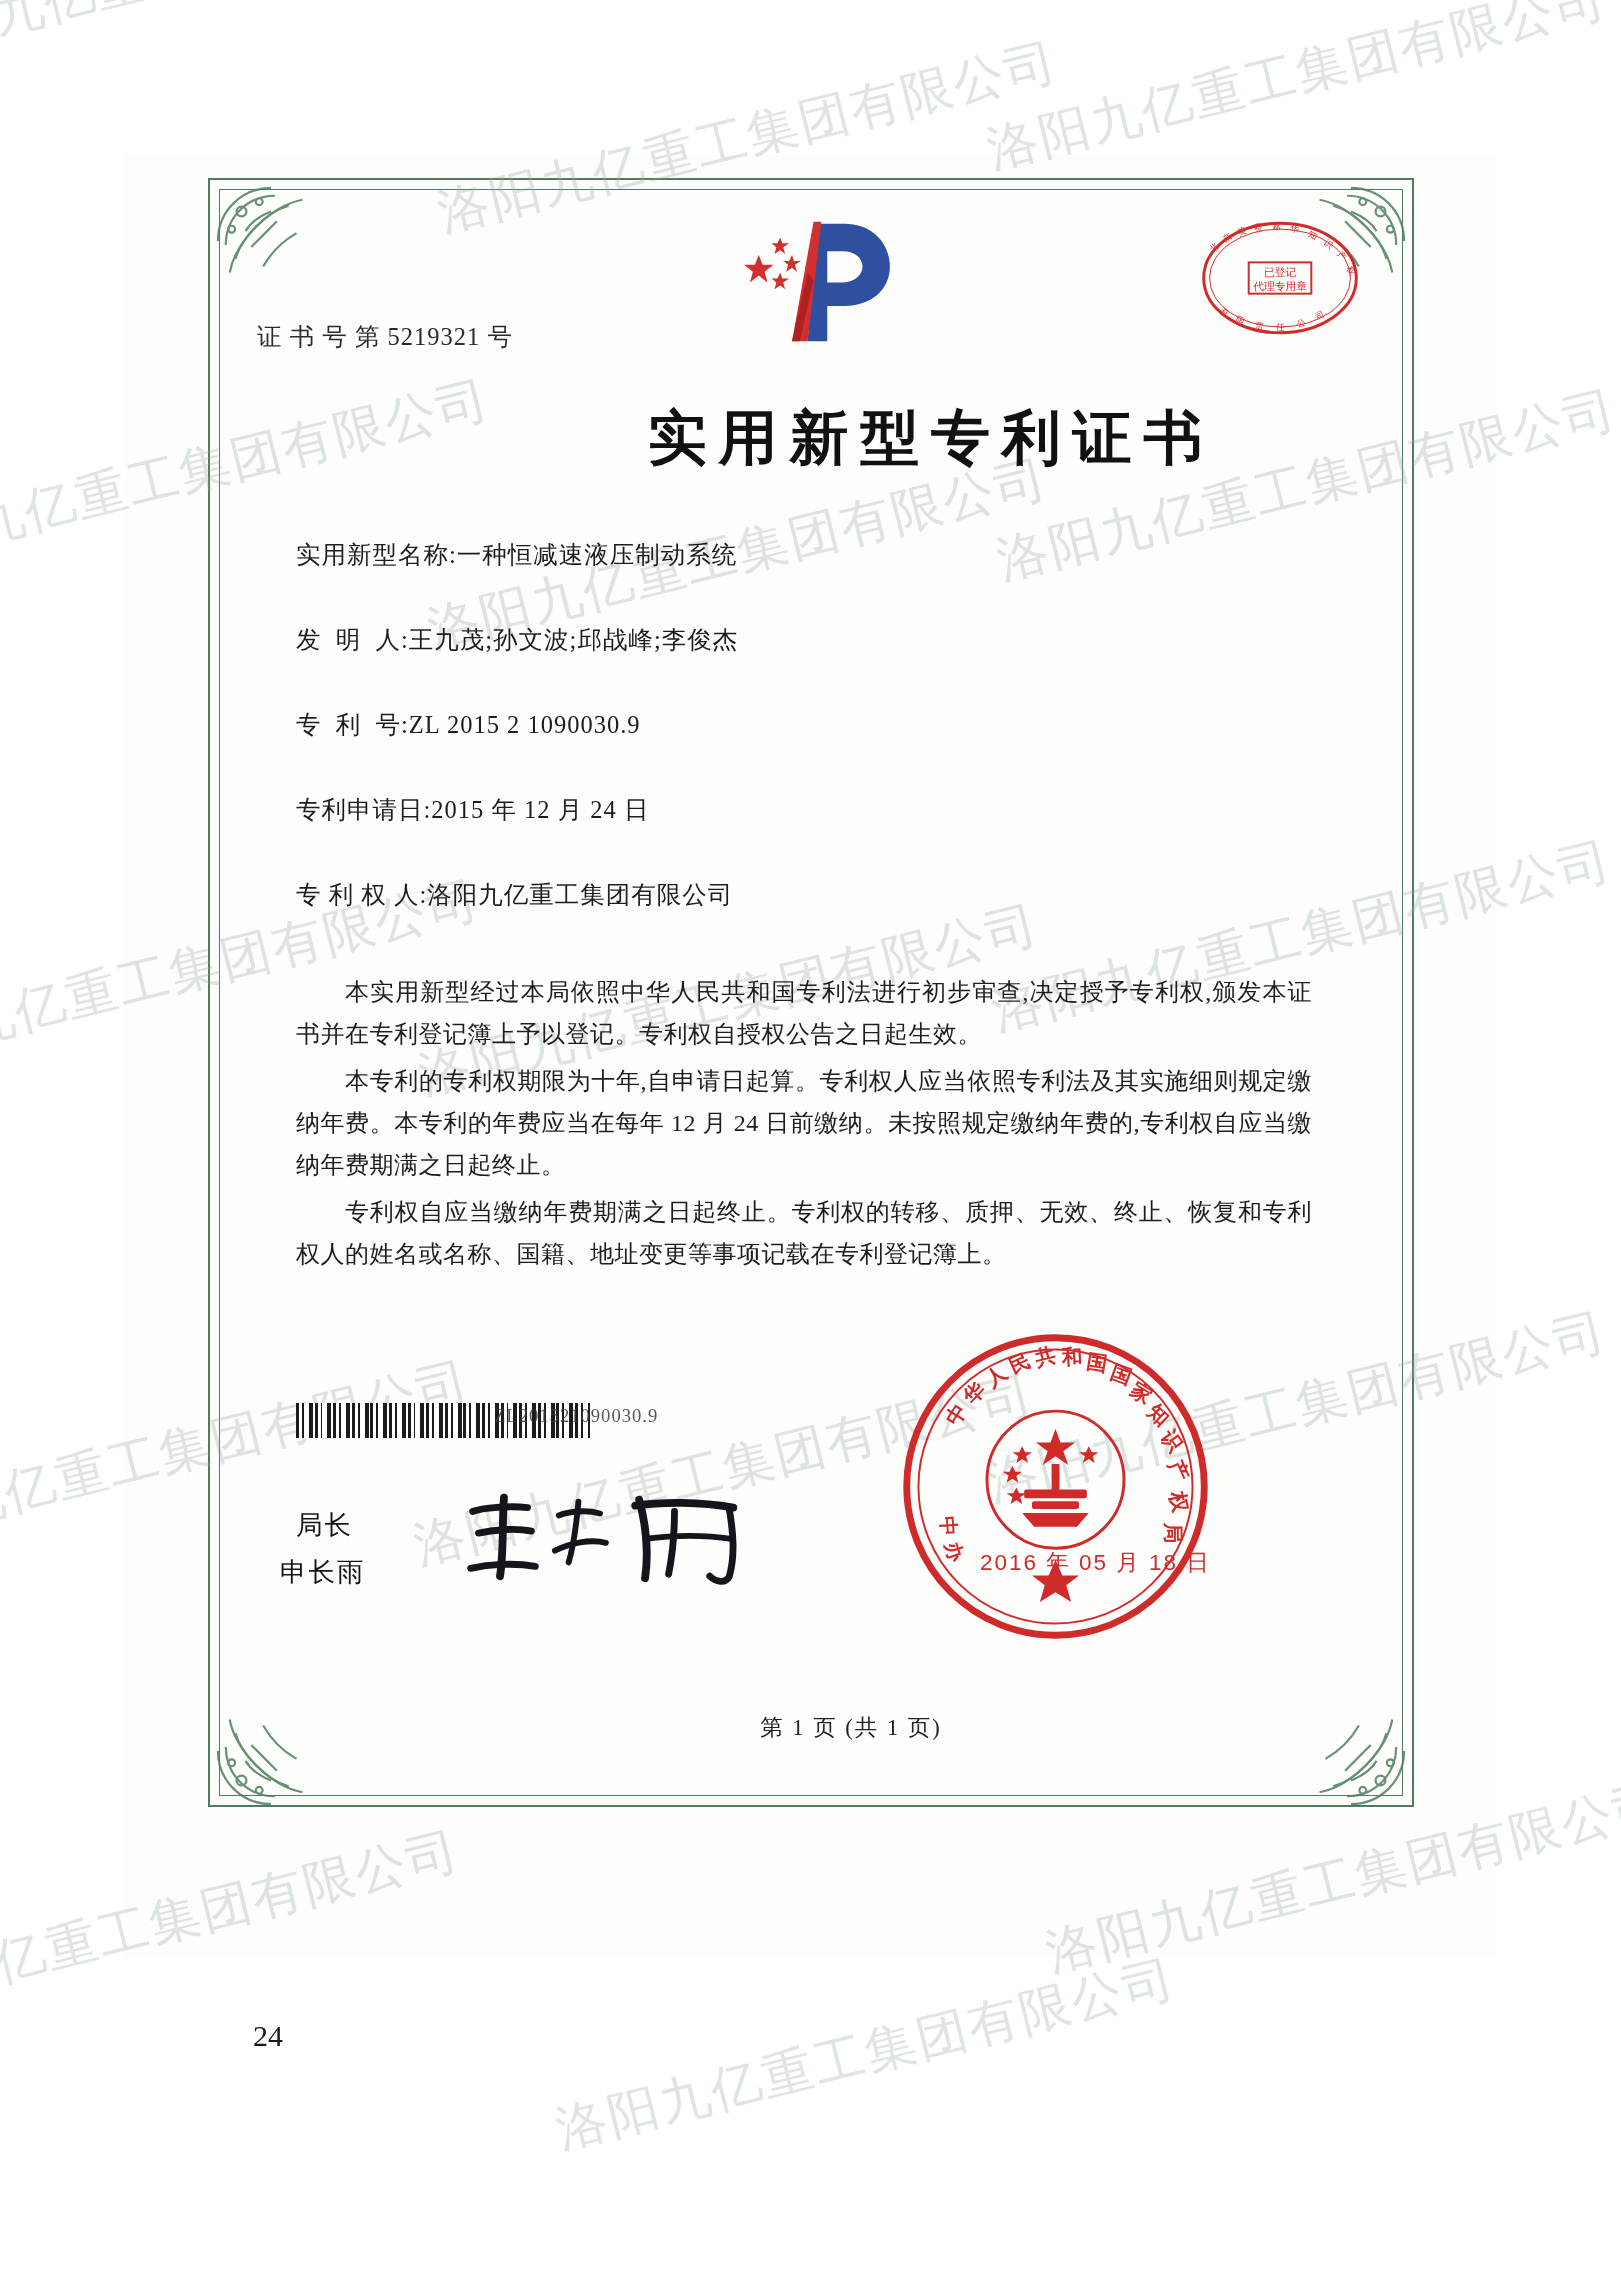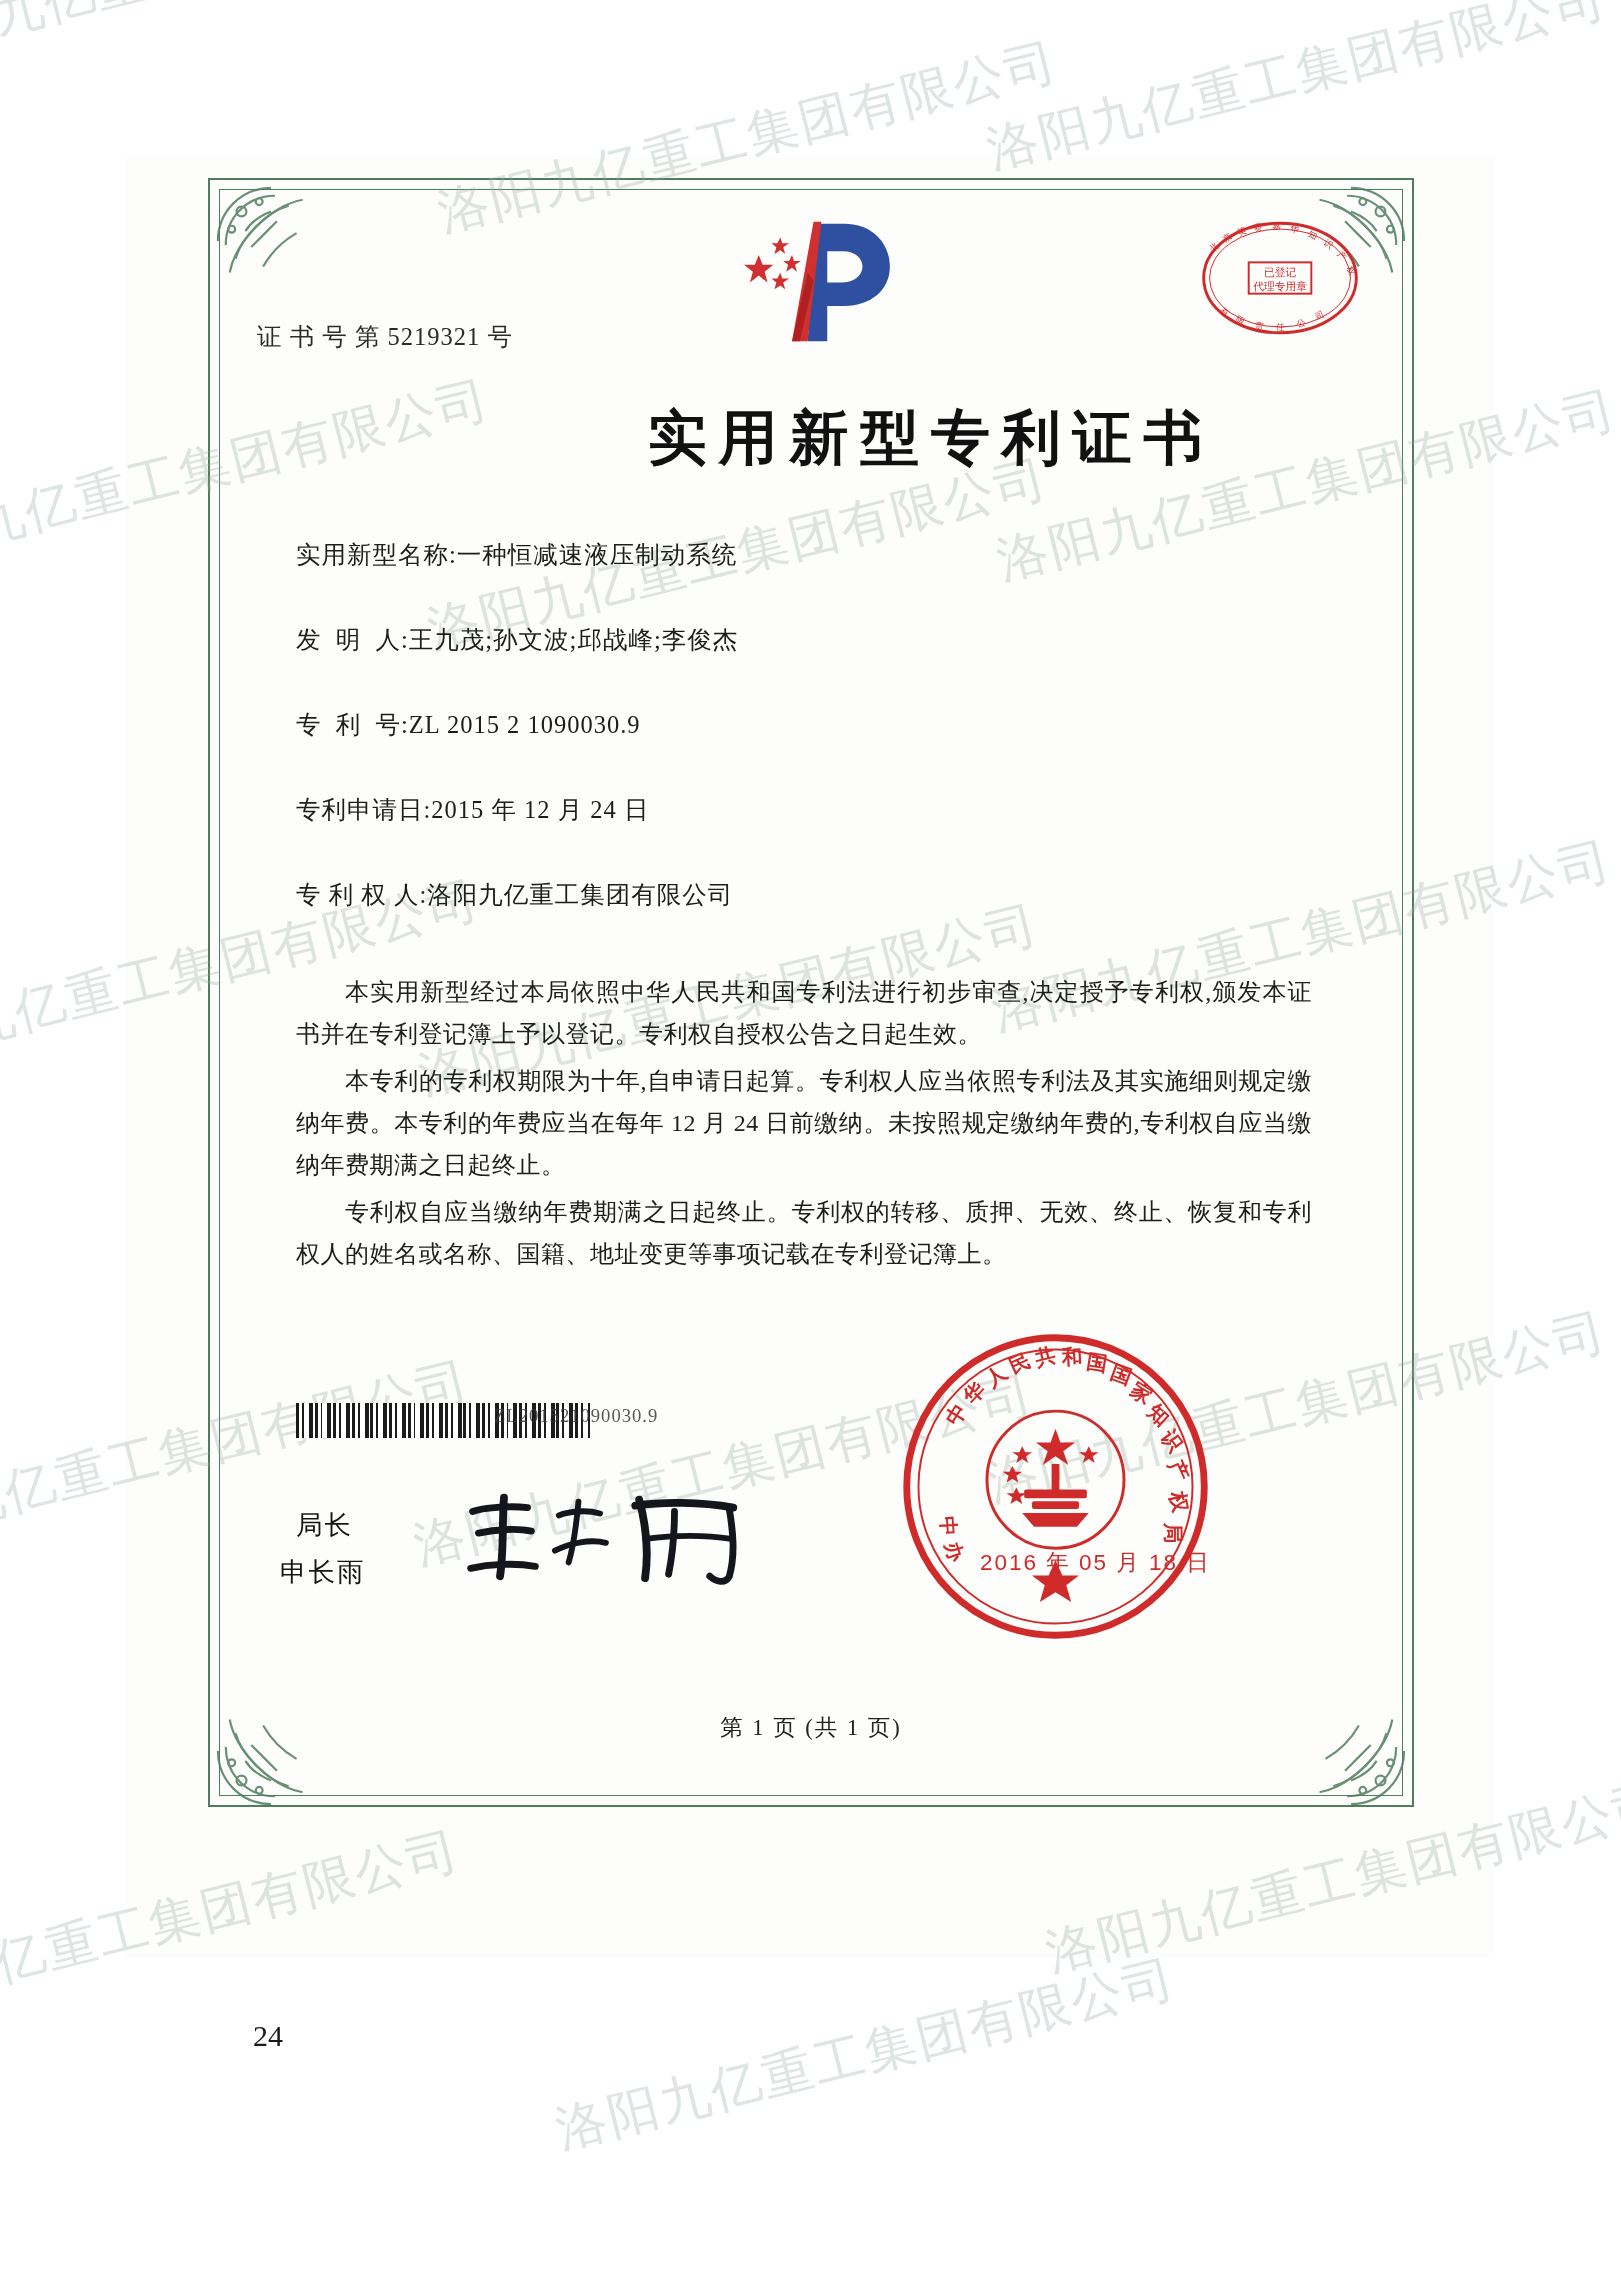--- a/index.html
+++ b/index.html
@@ -237,20 +237,21 @@
 
   .page-footer {
     position: absolute;
     left: 0;
     top: 1534px;
     width: 1206px;
     text-align: center;
     font-size: 22.5px;
     color: #222;
     letter-spacing: 2px;
+    padding-left: 40px;
   }
 
   .page-number {
     position: absolute;
     left: 253px;
     top: 2019px;
     font-size: 30px;
     color: #1a1a1a;
     z-index: 8;
     font-family: "Liberation Serif", serif;

